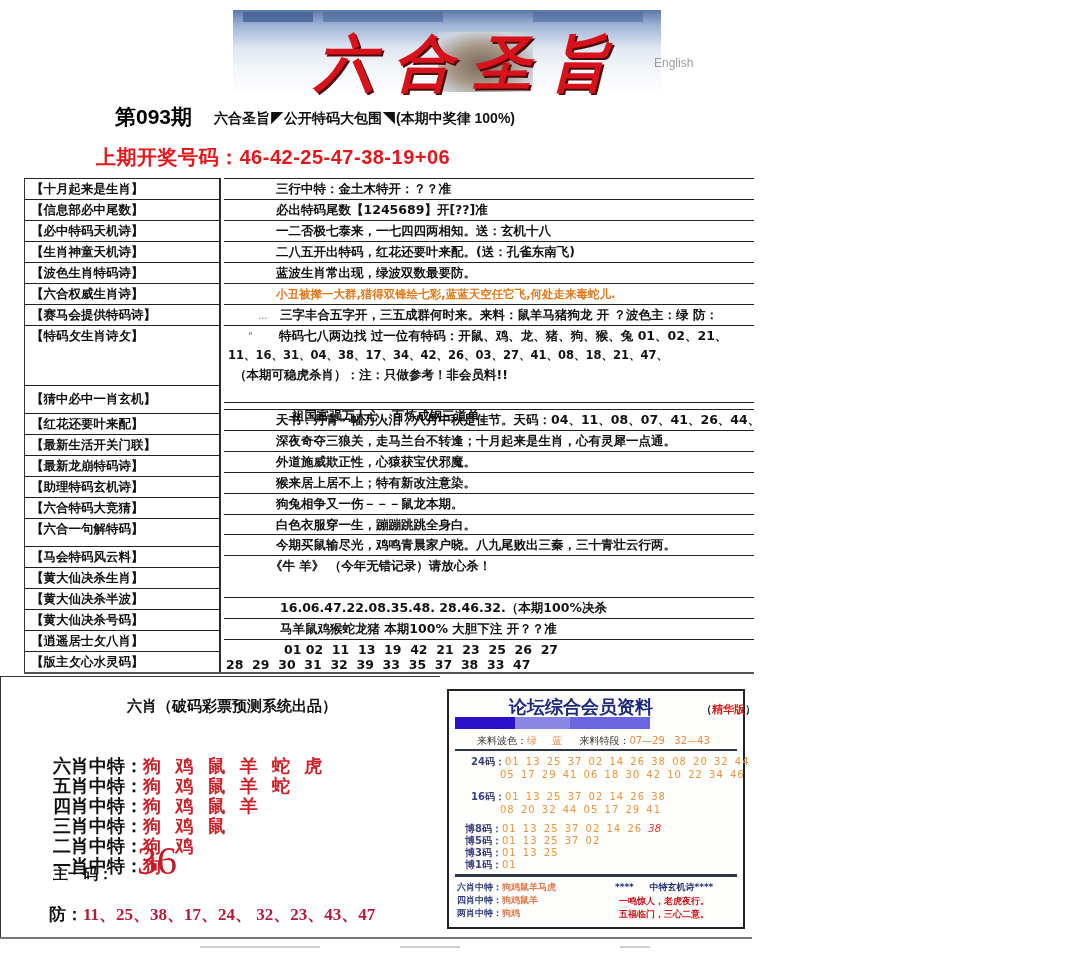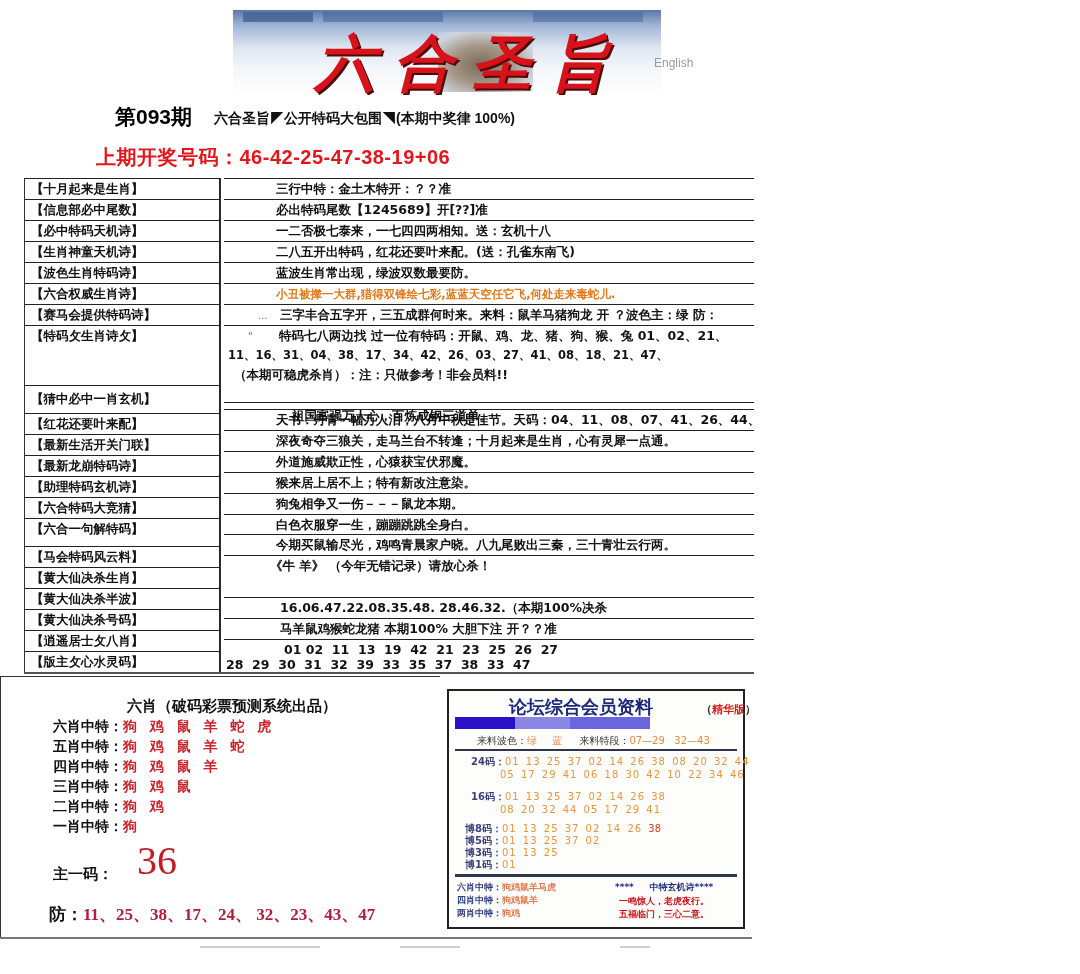--- a/index.html
+++ b/index.html
@@ -68,21 +68,21 @@
 
   
   .panel-left {
     position: absolute; left: 0; top: 676px; width: 440px; height: 262px;
     border-left: 1px solid #333; border-top: 1px solid #333;
   }
   .panel-bottom-rule { position: absolute; left: 0; top: 937px; width: 752px; height: 2px; background: #777; }
   .six-title {
     position: absolute; left: 126px; top: 20px; font-size: 15px; font-weight: bold; color: #111;
   }
-  .zx-row { position: absolute; left: 52px; font-size: 14px; font-weight: bold; color: #111; white-space: nowrap; }
+  .zx-row { position: absolute; left: 52px; font-size: 18px; font-weight: bold; color: #111; white-space: nowrap; margin-top: 36px; }
   .zx-row .z { color: #c9232b; letter-spacing: 4px; }
   .main-code-label { position: absolute; left: 52px; top: 188px; font-size: 15px; font-weight: bold; }
   .main-code {
     position: absolute; left: 136px; top: 160px; font-size: 40px; color: #c21d26;
     font-family: Liberation Serif, serif;
   }
   .fang { position: absolute; left: 48px; top: 226px; font-size: 17px; font-weight: bold; font-family: "Liberation Serif", serif; }
   .fang .nums { color: #b01d3a; }
 
   
@@ -97,21 +97,21 @@
   .forum-title .ed { font-size: 11px; color: #222; margin-left: 48px; }
   .forum-title .ed b { color: #d21d1d; }
   .bar { position: absolute; top: 26px; height: 12px; }
   .meta { position: absolute; left: 28px; top: 43px; font-size: 10px; color: #333; white-space: nowrap; }
   .meta .o { color: #e58b45; }
   .meta .g { color: #e58b45; letter-spacing: 6px; }
   .rule2 { position: absolute; left: 6px; right: 6px; height: 2px; background: #2d3548; }
   .code-line { position: absolute; font-size: 10px; white-space: nowrap; color: #333; font-family: "DejaVu Sans", sans-serif; }
   .code-line .n { color: #e8953f; letter-spacing: 1px; word-spacing: 2px; }
   .code-line .lb { color: #3b3f7a; font-weight: bold; }
-  .code-line .red { color: #e2382a; }
+  .code-line .red { color: #e2382a; font-style: italic; }
   .fz { position: absolute; font-size: 9px; font-weight: bold; white-space: nowrap; color: #2e3d80; }
   .fz .o { color: #e0794c; }
   .fz-r { position: absolute; font-size: 9px; font-weight: bold; white-space: nowrap; color: #c8141a; }
   .fz-r.blue { color: #233278; }
 
   .faint { position: absolute; top: 946px; height: 2px; background: #cfcfcf; }
 </style>
 </head>
 <body>
 

